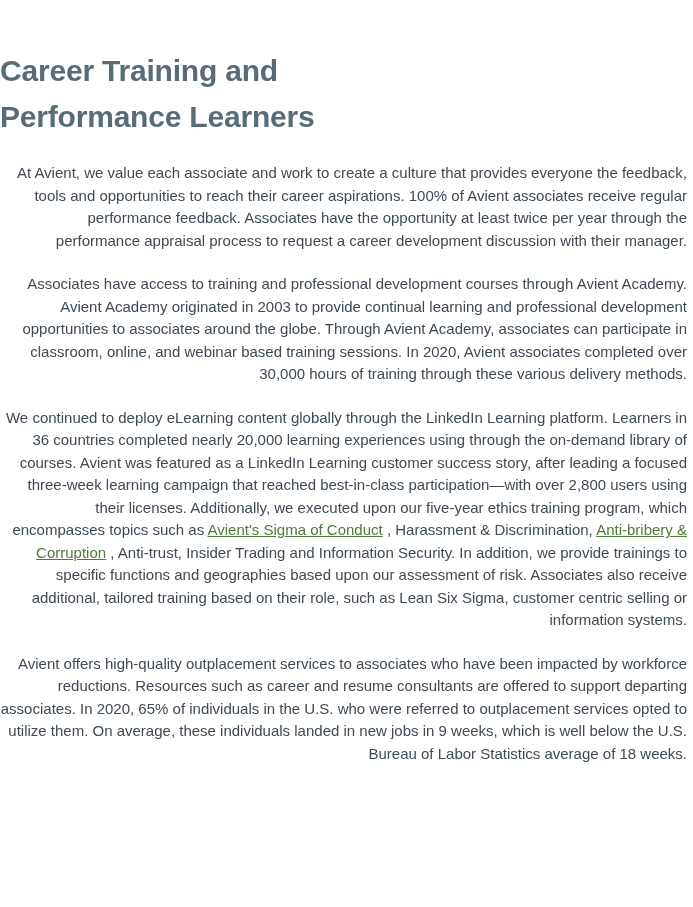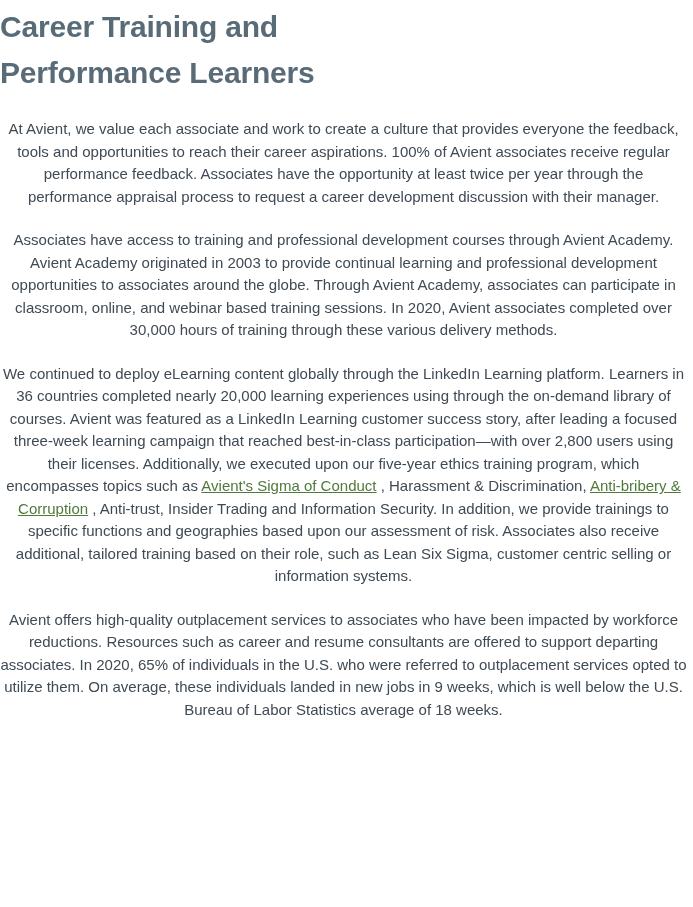--- a/index.html
+++ b/index.html
@@ -13,20 +13,21 @@
     font-family: "Liberation Sans", sans-serif;
     color: #3f4a54;
     overflow: hidden;
   }
   .page {
     width: 693px;
     height: 700px;
     position: relative;
     box-sizing: border-box;
     padding: 0 6px 0 0;
+    margin-top: 44px;
   }
   h1.doc-title {
     margin: 0;
     padding: 4px 0 0 0;
     font-size: 30px;
     line-height: 1.52;
     font-weight: bold;
     color: #5a6b78;
     letter-spacing: -0.2px;
   }
@@ -35,21 +36,21 @@
   }
   .body-copy {
     margin: 0;
     padding: 0;
   }
   p.para {
     margin: 0 0 21px 0;
     font-size: 15px;
     line-height: 1.5;
     color: #3f4a54;
-    text-align: center;
+    text-align: right;
   }
   p.para:first-child {
     margin-top: 23px;
   }
   h2.subhead {
     margin: 0 0 5px 0;
     font-size: 14.5px;
     line-height: 1.5;
     font-weight: bold;
     color: #3f4a54;

